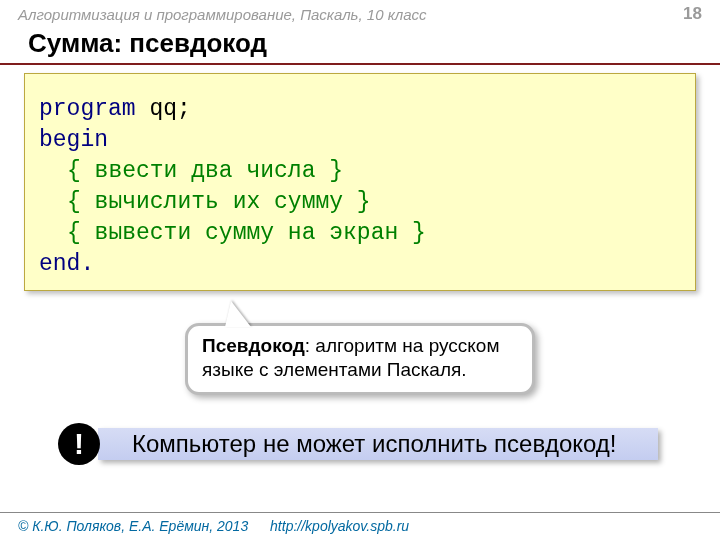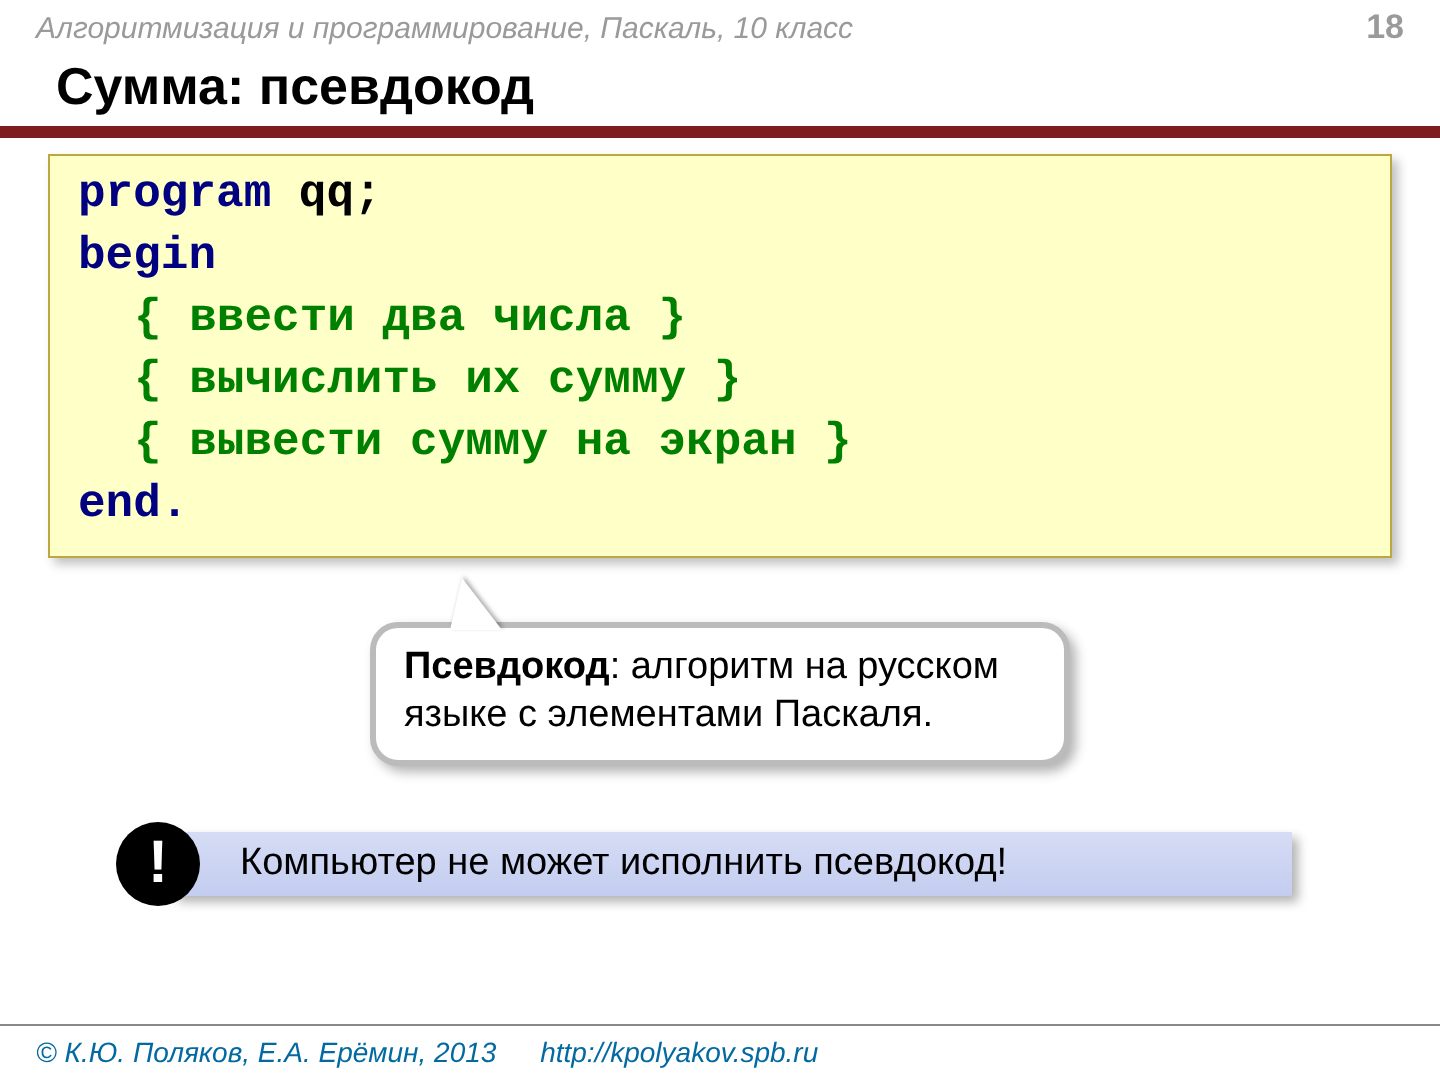--- a/index.html
+++ b/index.html
@@ -24,32 +24,32 @@
   .header-bar .page-num {
     font-weight: bold;
     font-style: normal;
     font-size: 17px;
   }
   .title {
     font-size: 26px;
     font-weight: bold;
     color: #000;
     padding: 2px 0 4px 28px;
-    border-bottom: 6px solid #7f1d1d;
+    border-bottom: 2px solid #7f1d1d;
     margin-bottom: 8px;
   }
   .code-box {
     margin: 0 24px;
     background: #FFFFC8;
     border: 1.5px solid #bba840;
     box-shadow: 3px 3px 5px rgba(0,0,0,0.25);
-    padding: 4px 14px 10px 14px;
+    padding: 20px 14px 10px 14px;
     font-family: "Courier New", monospace;
     font-size: 23px;
-    font-weight: bold;
+    font-weight: normal;
     line-height: 1.35;
   }
   .kw { color: #000080; }
   .cm { color: #008000; }
   .indent { display:inline-block; width: 28px; }
   .callout-wrap {
     position: relative;
     margin: 32px 0 0 185px;
     width: 350px;
   }
@@ -76,30 +76,30 @@
     z-index: 1;
   }
   .callout .term { font-weight: bold; }
   .alert-row {
     position: relative;
     margin: 30px 0 0 58px;
     height: 40px;
   }
   .alert-bar {
     position: absolute;
-    left: 28px;
+    left: 40px;
     top: 3px;
     width: 560px;
     height: 32px;
     background: linear-gradient(#d6dcf5, #c4cdf0);
     box-shadow: 3px 3px 5px rgba(0,0,0,0.3);
     display: flex;
     align-items: center;
     padding-left: 34px;
-    font-size: 19px;
+    font-size: 24px;
     color: #000;
   }
   .alert-badge {
     position: absolute;
     left: 0;
     top: -2px;
     width: 42px;
     height: 42px;
     border-radius: 50%;
     background: #000;

